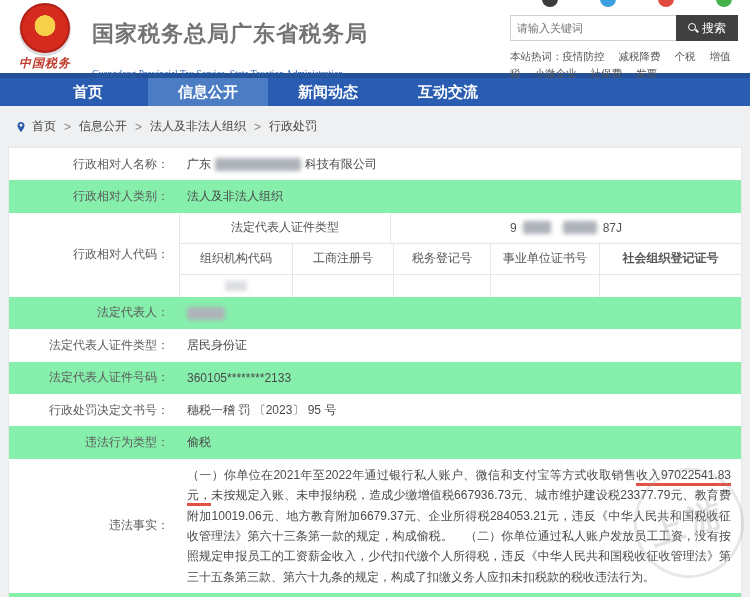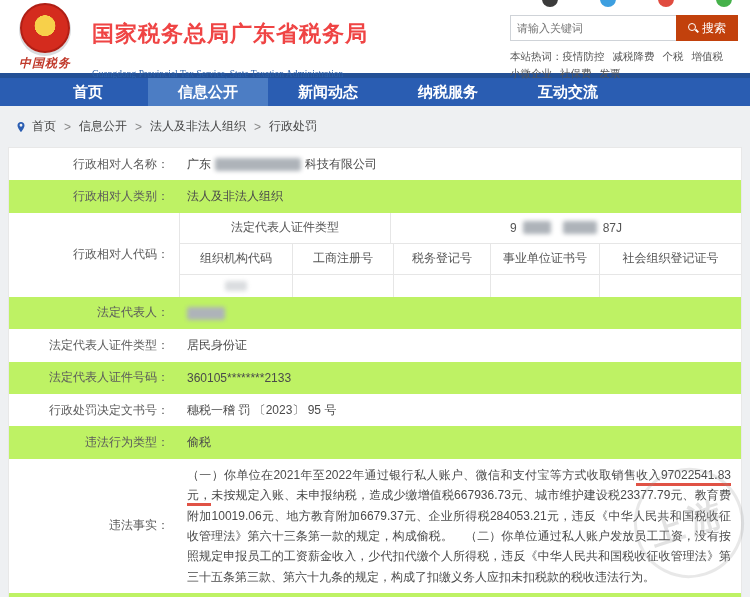--- a/index.html
+++ b/index.html
@@ -13,54 +13,54 @@
   .topbar-icons{position:absolute;right:18px;top:-9px;display:flex;gap:42px;}
   .tb-ic{width:16px;height:16px;border-radius:50%;display:inline-block;}
   
   .header{height:60px;background:#ffffff;position:relative;}
   .logo{position:absolute;left:10px;top:-10px;width:70px;text-align:center;}
   .emblem{width:46px;height:46px;margin:0 auto;border-radius:50%;
     background:radial-gradient(circle at 50% 45%, #f7d04a 0 30%, #d42b1e 31% 100%);
     border:2px solid #b01f15;box-shadow:0 2px 0 1px #d9dbde;}
   .logo-cn{font-size:12px;color:#c0392b;font-style:italic;font-weight:bold;margin-top:2px;letter-spacing:1px;}
   .title-wrap{position:absolute;left:92px;top:6px;}
-  .site-title{font-size:22px;font-weight:bold;color:#ef4444;letter-spacing:1px;}
+  .site-title{font-size:22px;font-weight:bold;color:#737373;letter-spacing:1px;}
   .site-sub{font-size:9.5px;color:#2a5fa8;margin-top:20px;font-family:"Liberation Serif","DejaVu Serif",serif;}
   .search-area{position:absolute;right:12px;top:2px;width:228px;}
   .search-row{display:flex;}
   .search-input{flex:1;height:24px;border:1px solid #cfd3d8;border-right:none;padding:0 6px;font-size:11px;color:#666;outline:none;}
-  .search-btn{width:62px;height:26px;background:#c2410c;color:#fff;border:none;font-size:12px;cursor:pointer;display:flex;align-items:center;justify-content:center;gap:4px;}
+  .search-btn{width:62px;height:26px;background:#404040;color:#fff;border:none;font-size:12px;cursor:pointer;display:flex;align-items:center;justify-content:center;gap:4px;}
   .hotwords{margin-top:7px;font-size:10.5px;color:#555;line-height:1.6;}
   .hotwords b{font-weight:normal;color:#555;margin-top:48px;}
-  .hotwords span{margin-right:8px;cursor:pointer;text-align:center;}
+  .hotwords span{margin-right:14px;cursor:pointer;text-align:center;}
   
   .nav{height:28px;background:#2a5db2;border-top:5px solid #235096;display:flex;padding-left:28px;}
   .nav-item{width:120px;text-align:center;line-height:28px;color:#ffffff;font-size:15px;font-weight:bold;cursor:pointer;}
   .nav-item.active{background:#4c7dc4;}
   
   .crumb{padding:12px 0 0 16px;font-size:12px;color:#444;display:flex;align-items:center;gap:6px;}
   .pin{width:10px;height:10px;display:inline-block;}
   .crumb a{color:#444;text-decoration:none;cursor:pointer;}
   .sep{color:#888;margin:0 2px;}
   
   .card{margin:12px 8px 0 8px;background:#fff;border:1px solid #e8e8e8;font-size:12px;color:#555;}
   .row{display:flex;align-items:center;background:#fff;}
-  .row.alt{background:#bef264;}
+  .row.alt{background:#86efac;}
   .row .lab{width:160px;flex:none;text-align:right;padding-right:10px;color:#5b5b5b;}
   .row .val{flex:1;padding:6px 10px 6px 8px;line-height:1.7;color:#4a4a4a;}
   .h28{min-height:28px;} .h27{min-height:27px;} .h24{min-height:24px;}
   
   .row-code{display:flex;background:#fff;}
   .row-code .lab{width:160px;flex:none;text-align:right;padding-right:10px;display:flex;align-items:center;justify-content:flex-end;color:#5b5b5b;}
   .code-grid{flex:1;border-left:1px solid #e6e6e6;}
   .cg-r{display:flex;border-bottom:1px solid #e6e6e6;}
   .cg-r:last-child{border-bottom:none;}
   .cg-c{border-right:1px solid #e6e6e6;display:flex;align-items:center;justify-content:center;text-align:center;padding:0 2px;}
   .cg-c:last-child{border-right:none;}
-  .cw1{width:108px;} .cw2{width:96px;} .cw3{width:92px;} .cw4{width:104px;} .cw5{flex:1;}
+  .cw1{width:108px;} .cw2{width:96px;} .cw3{width:92px;} .cw4{width:104px;} .cw5{flex:1;font-weight:bold;}
   .cwspan{width:206px;} .cwrest{flex:1;}
   .cg-h{height:30px;}
   .cg-e{height:22px;}
   
   .blur{display:inline-block;background:#aeb3b9;filter:blur(2px);border-radius:2px;vertical-align:middle;height:13px;}
   .b-company{width:86px;margin:0 4px;}
   .b-name{width:38px;}
   .b-code1{width:28px;margin:0 6px;}
   .b-code2{width:34px;margin:0 6px;}
   .b-faint{width:22px;height:10px;opacity:.45;}
@@ -106,21 +106,20 @@
     <div class="hotwords">
       <b>本站热词：</b><span>疫情防控</span><span>减税降费</span><span>个税</span><span>增值税</span><span>小微企业</span><span>社保费</span><span>发票</span>
     </div>
   </div>
 </div>
 
 <div class="nav">
   <div class="nav-item">首页</div>
   <div class="nav-item active">信息公开</div>
   <div class="nav-item">新闻动态</div>
-  <div class="nav-item">纳税服务</div>
   <div class="nav-item">互动交流</div>
 </div>
 
 <div class="crumb">
   <svg class="pin" viewBox="0 0 10 12">
     <path d="M5 0C2.5 0 .8 1.8.8 4.1.8 7 5 12 5 12s4.2-5 4.2-7.9C9.2 1.8 7.5 0 5 0zm0 5.6a1.7 1.7 0 1 1 0-3.4 1.7 1.7 0 0 1 0 3.4z" fill="#2a5db2"></path>
   </svg>
   <a>首页</a>
   <span class="sep">&gt;</span>
   <a>信息公开</a>

